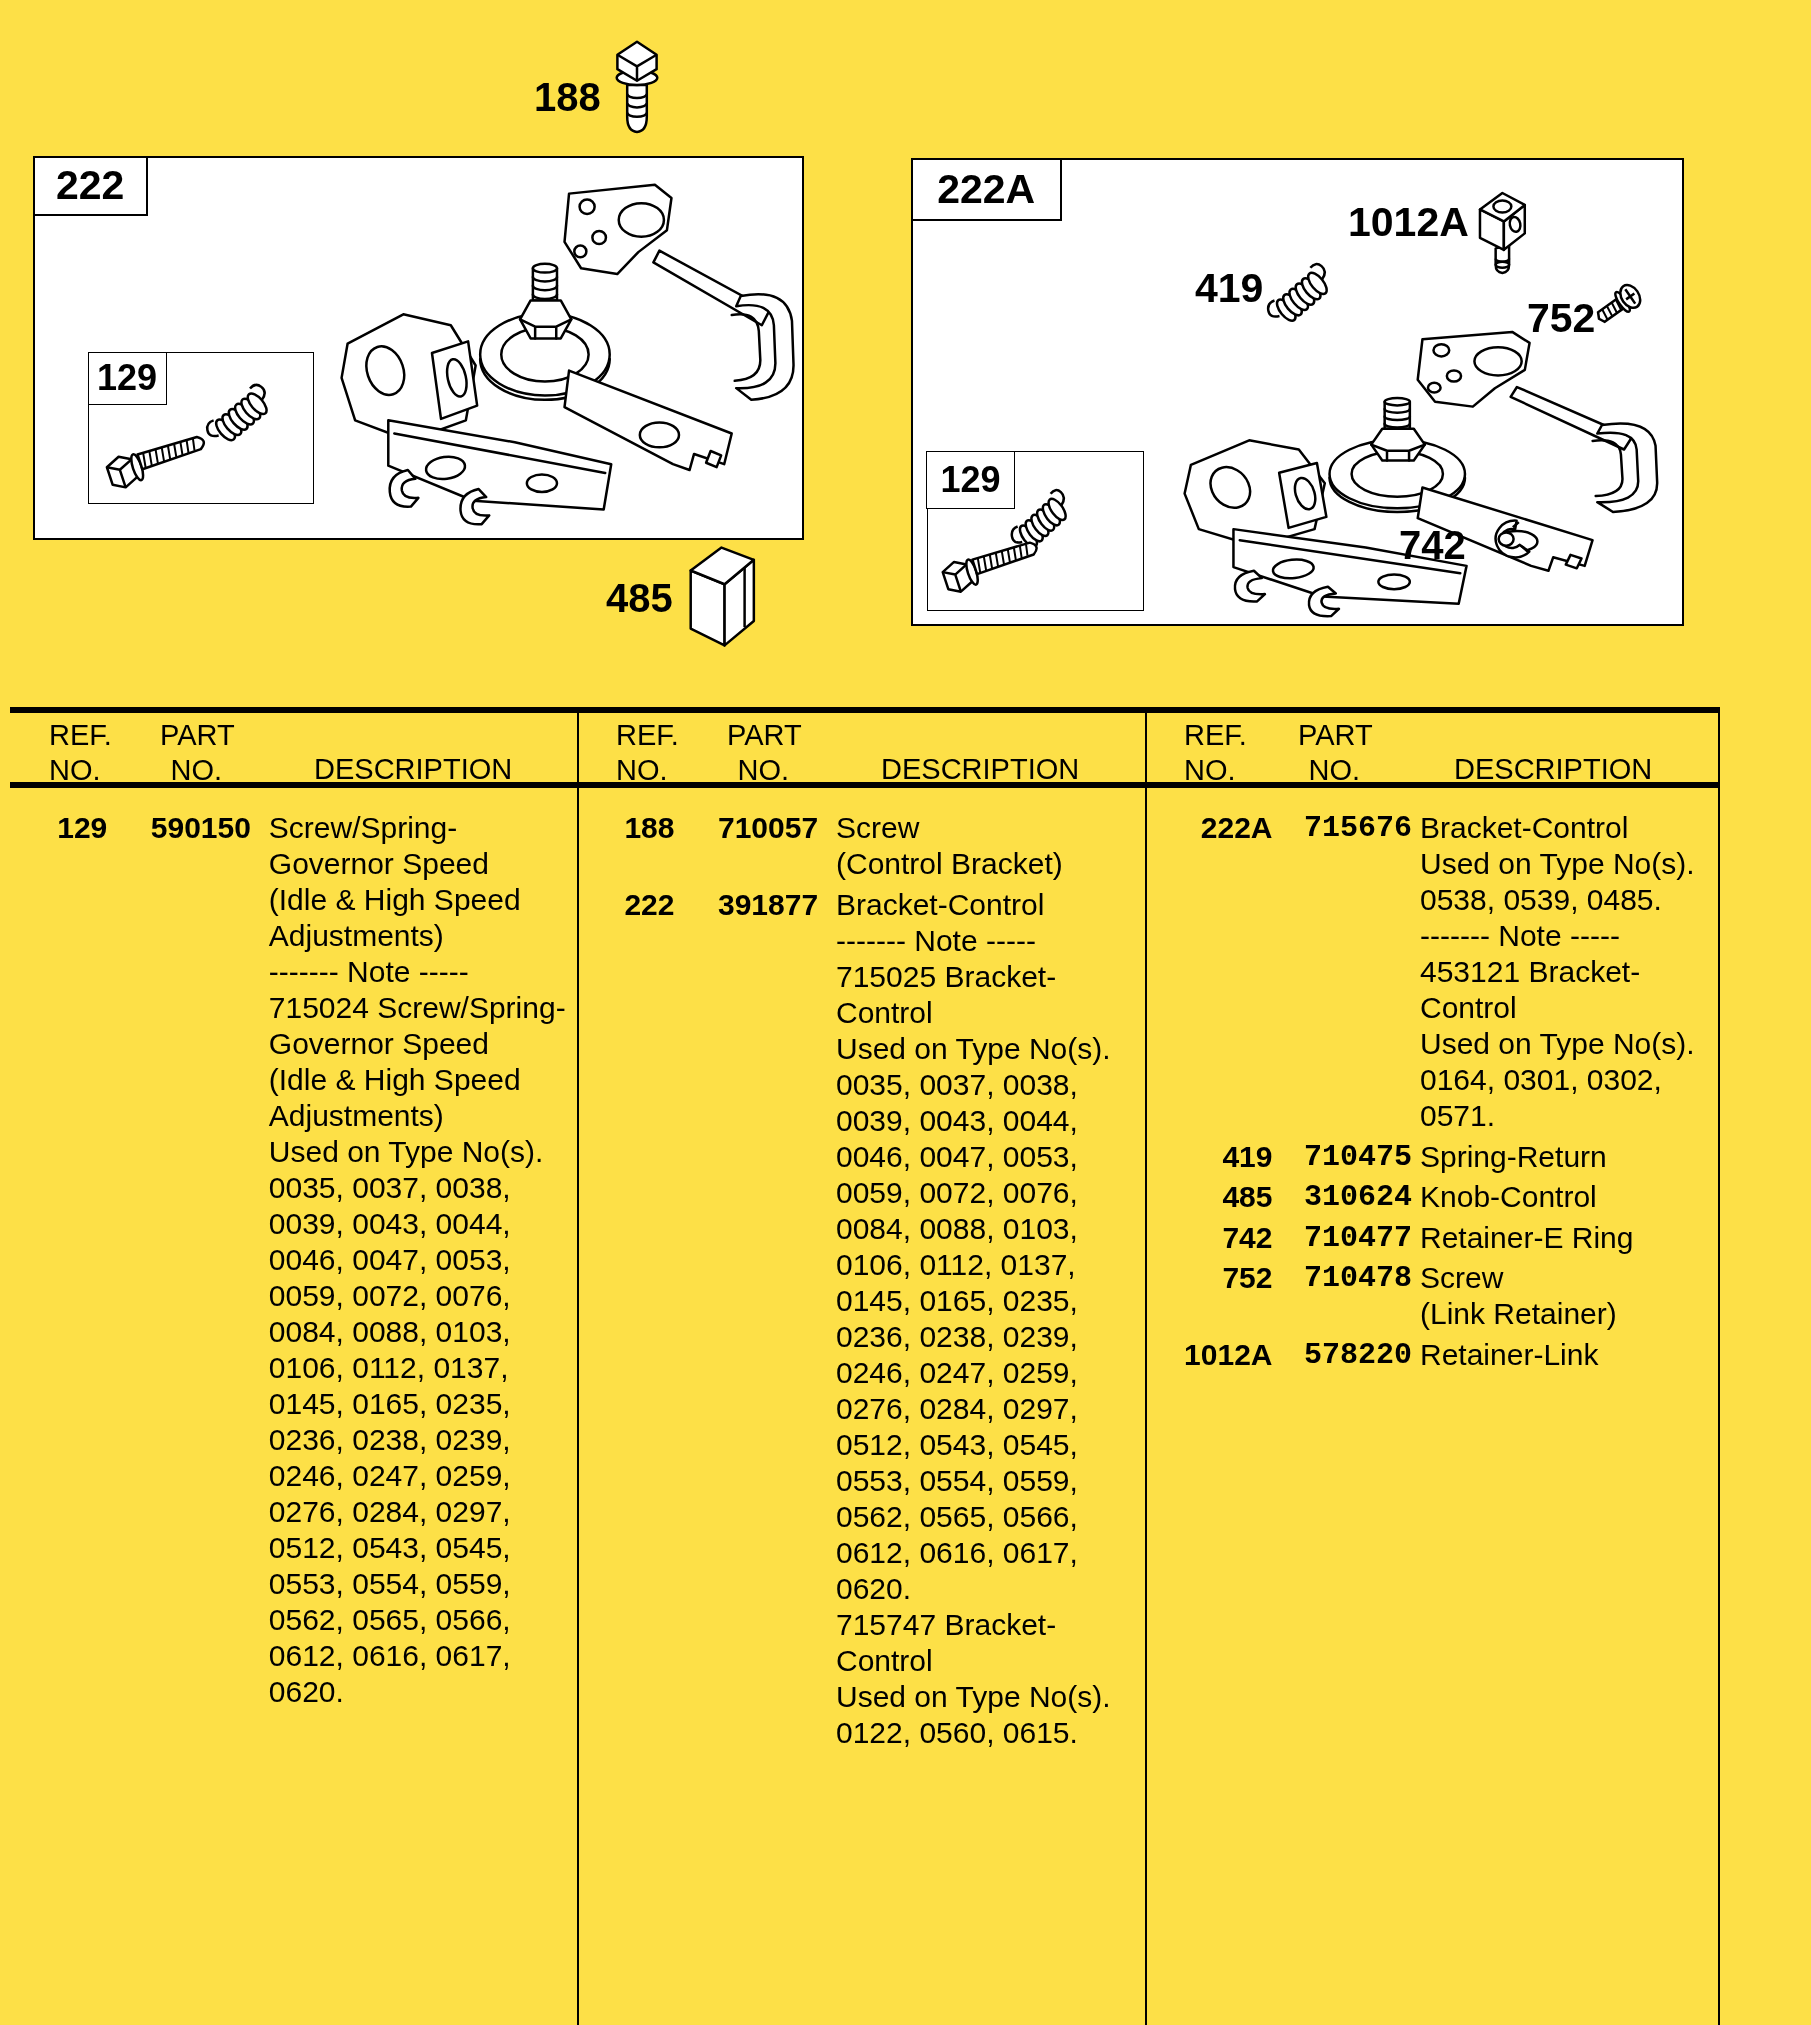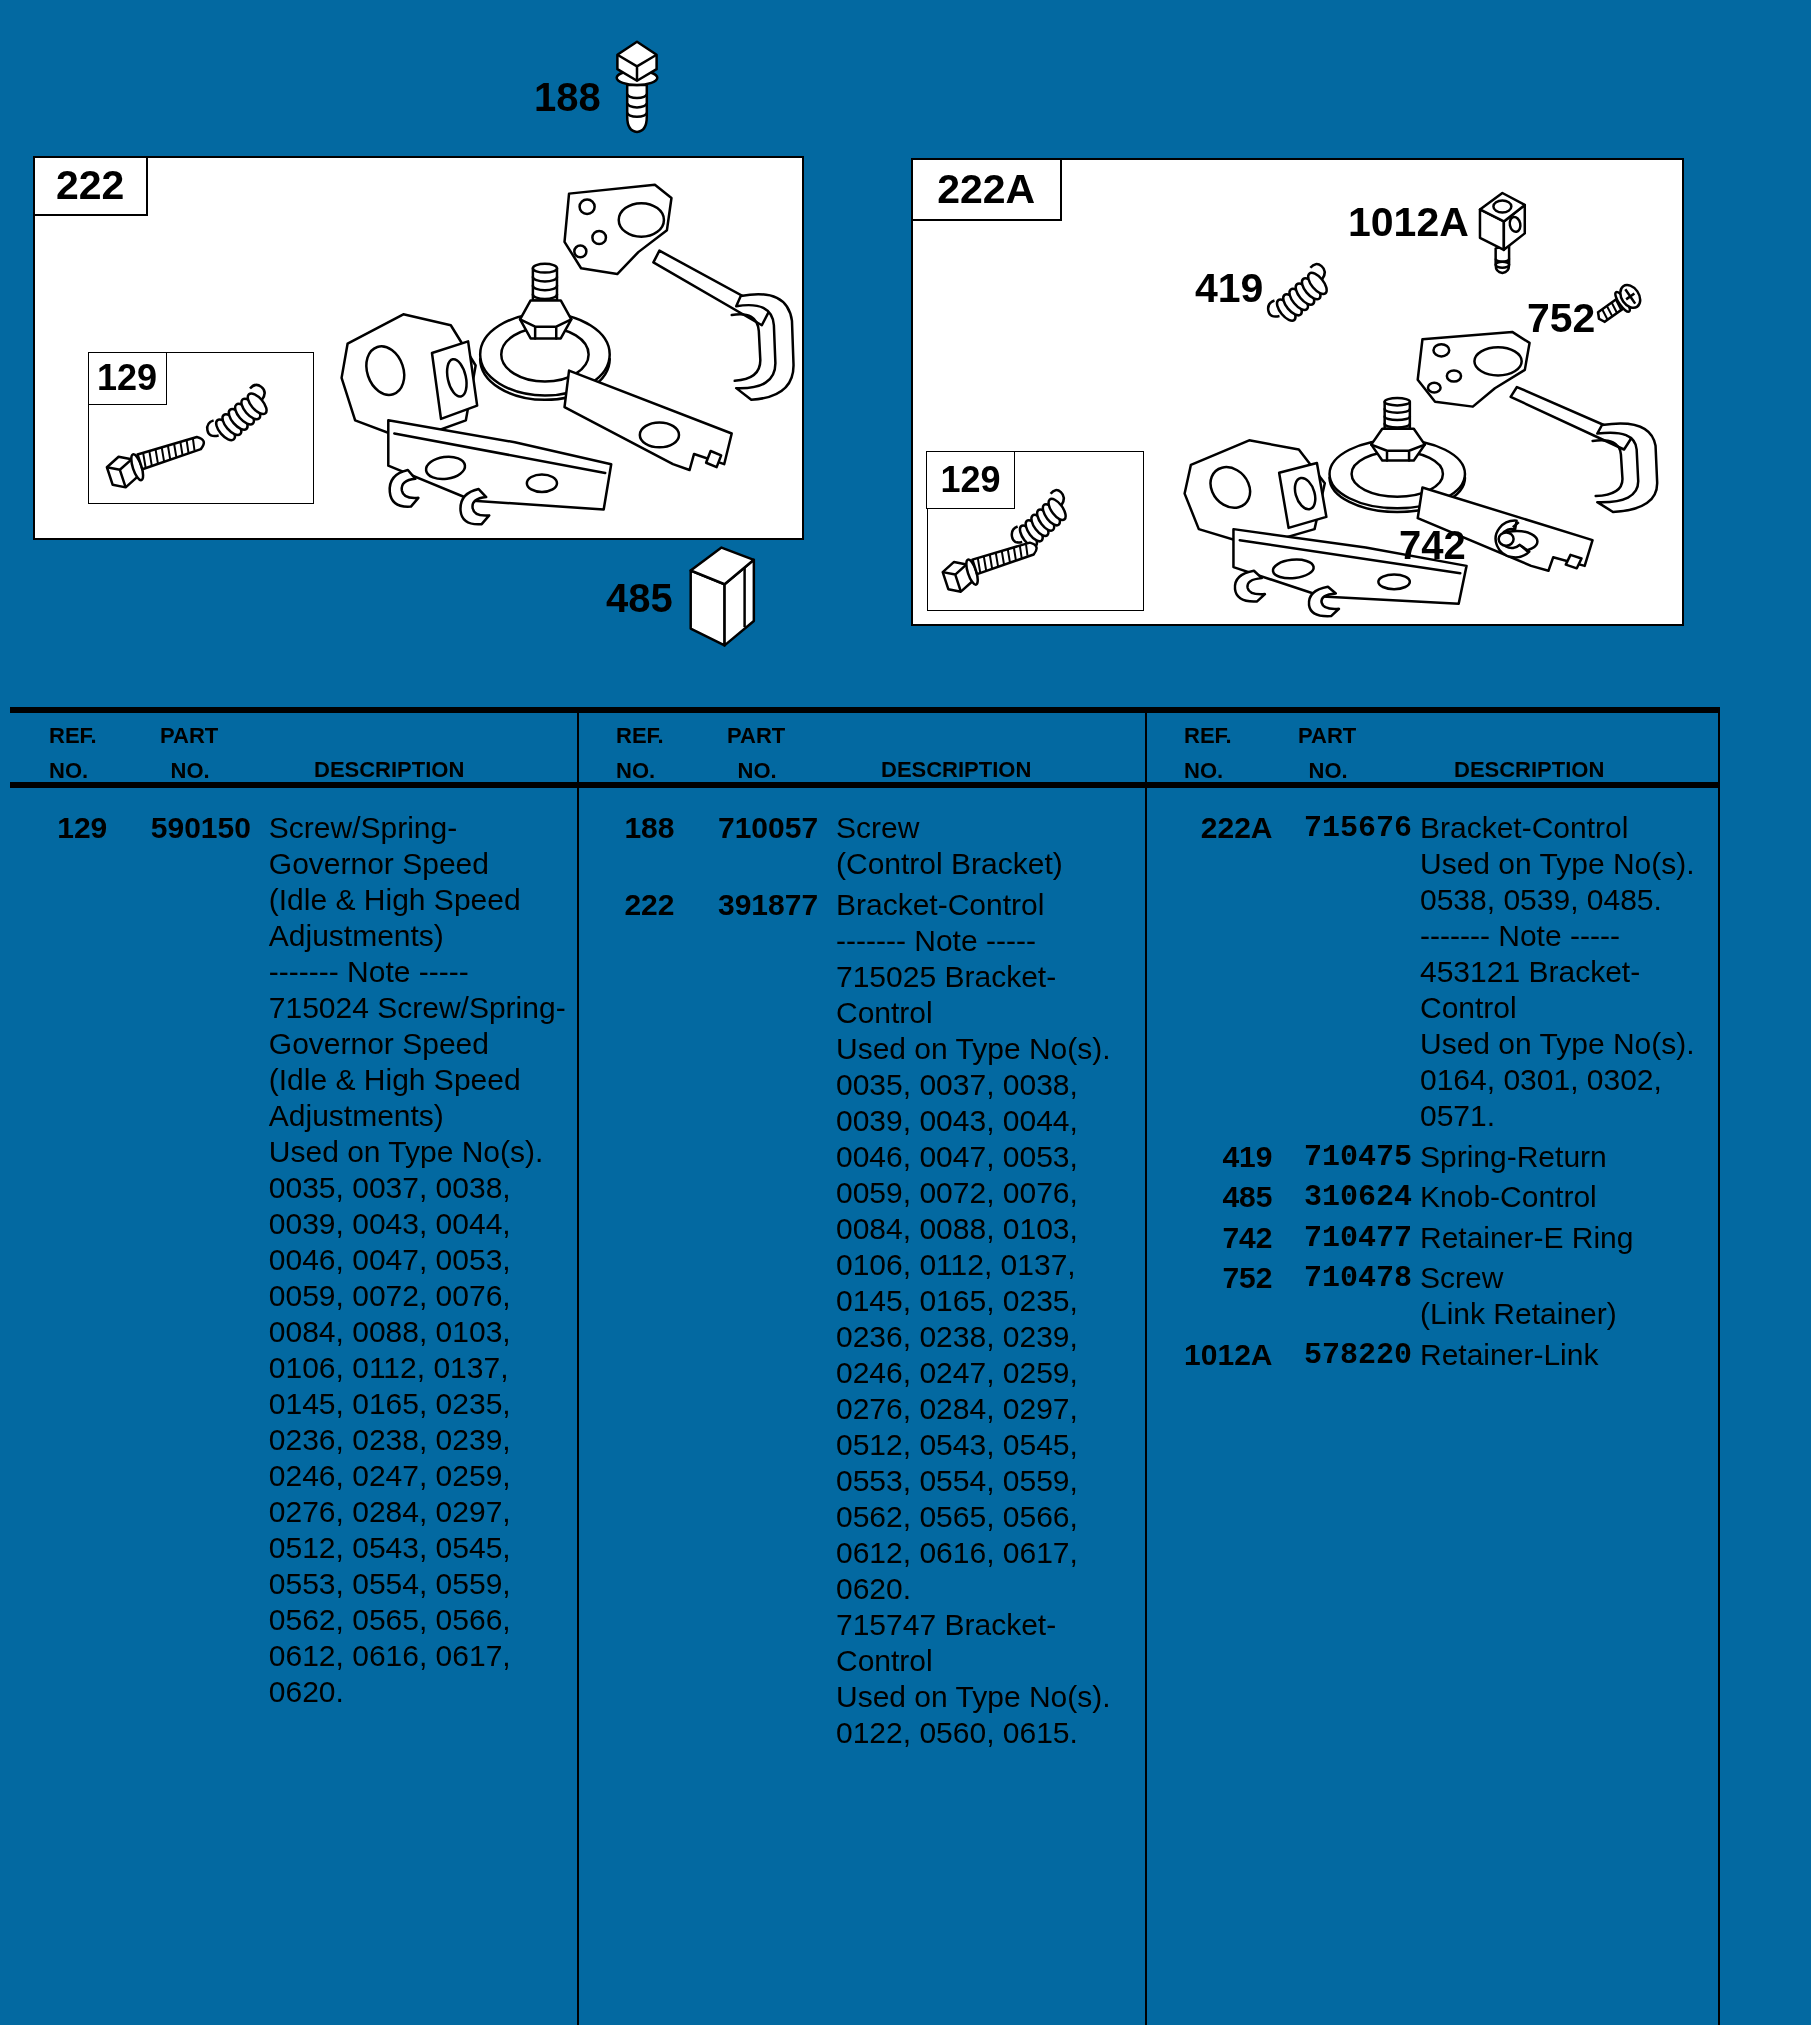--- a/index.html
+++ b/index.html
@@ -1,28 +1,28 @@
 <!DOCTYPE html>
 <html style="font-size:12px"><head>
 <meta charset="utf-8">
 <style>
   html,body{margin:0;padding:0;background:#fff;}
-  #page{position:relative;width:1811px;height:2025px;background:#0369a1;
+  #page{position:relative;width:1811px;height:2025px;background:#fde047;
         font-family:"Liberation Sans", sans-serif;color:#000;overflow:hidden;}
   .box{position:absolute;border:2.3px solid #000;background:#fff;}
   .innerbox{position:absolute;border:2.3px solid #000;background:#fff;}
   .corner-label{position:absolute;top:-2.3px;left:-2.3px;border:2.3px solid #000;background:#fff;
       display:flex;align-items:center;justify-content:center;font-weight:700;}
   .biglabel{position:absolute;font-weight:700;white-space:nowrap;}
   .icon{position:absolute;}
   .icon svg, svg.icon{display:block;width:100%;height:100%;}
   
   .rule{position:absolute;background:#000;height:6px;}
   .vline{position:absolute;background:#000;width:2.3px;top:707px;height:1318px;}
-  .hdr{position:absolute;font-size:22px;line-height:35px;white-space:nowrap;font-weight:bold;}
+  .hdr{position:absolute;font-size:29px;line-height:35px;white-space:nowrap;}
   .hdr span{display:block;}
   .hdr-part span:nth-child(2){margin-left:10.5px;}
   .col-rows{position:absolute;top:810px;width:563px;font-size:30px;line-height:36px;}
   .prow{position:relative;margin-bottom:4.5px;min-height:36px;}
   .pref{position:absolute;left:13.5px;width:84px;text-align:right;font-weight:700;}
   .ppart{position:absolute;left:141px;font-weight:700;}
   .pdesc{margin-left:259px;white-space:nowrap;}
   .col3 .pref{width:114px;}
   .col3 .ppart{left:159px;font-family:Liberation Mono, monospace;}
   .col3 .pdesc{margin-left:275px;}

